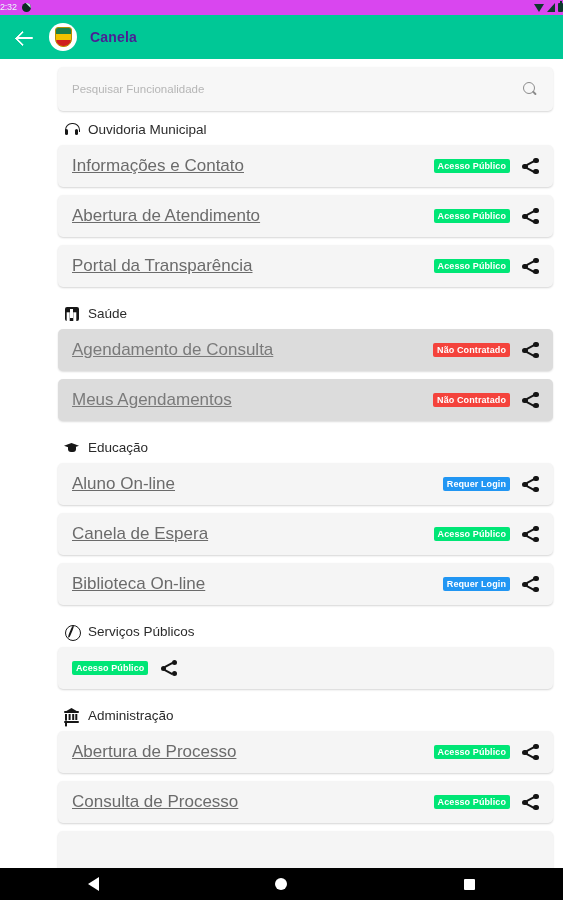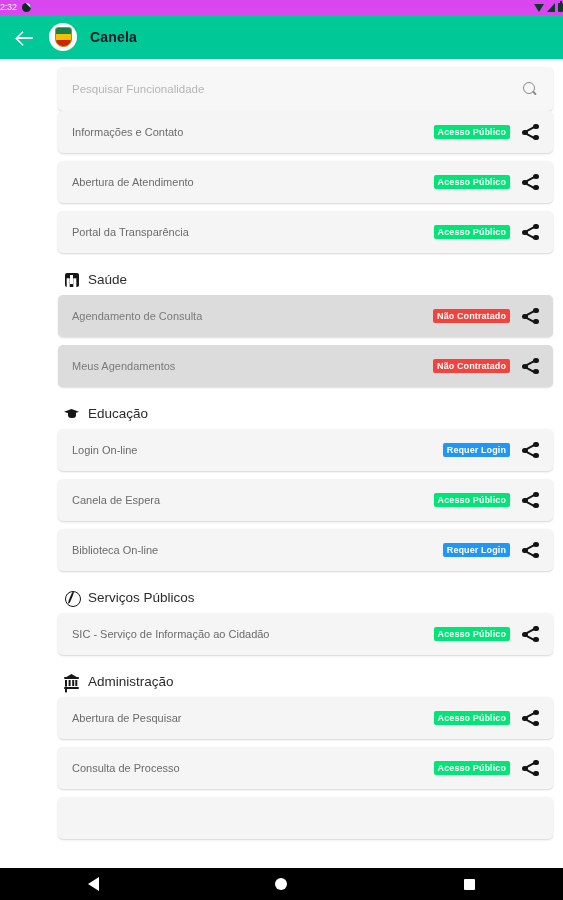--- a/index.html
+++ b/index.html
@@ -83,21 +83,21 @@
     border:1.2px solid #b38e00;
     overflow:hidden;
   }
   .crest::before{
     content:"";position:absolute;left:0;right:0;top:0;height:6px;background:#1b7f4a;
   }
   .crest::after{
     content:"";position:absolute;left:0;right:0;bottom:0;height:6px;background:#cf2020;
   }
   .brand-title {
-    color:#0f172a;font-size:14px;font-weight:bold;letter-spacing:.2px;
+    color:#4c1d95;font-size:14px;font-weight:bold;letter-spacing:.2px;
   }
 
   
   .content {
     position:absolute;
     top:59px; left:0; right:0; bottom:32px;
     background:#ffffff;
     overflow:hidden;
     padding:0 10px;
     margin-left:48px;
@@ -209,22 +209,22 @@
     border-radius:5px;
     box-shadow:0 1px 2px rgba(0,0,0,.17);
     display:flex;align-items:center;
     padding:0 14px 0 14px;
     margin-bottom:8px;
     gap:8px;
   }
   .row.disabled { background:#dcdcdc; box-shadow:0 1px 2px rgba(0,0,0,.14); }
   .row-label {
     flex:1 1 auto;
-    font-size:11px;color:#6b6b6b;
-    white-space:nowrap;overflow:hidden;text-overflow:ellipsis;
+    font-size:17px;color:#6b6b6b;
+    white-space:nowrap;overflow:hidden;text-overflow:ellipsis;text-decoration:underline;
   }
   .row.disabled .row-label { color:#7a7a7a; }
   .badge {
     font-size:9px;color:#ffffff;
     padding:2px 4px 2.5px;
     border-radius:2px;
     white-space:nowrap;
     flex:0 0 auto;
     letter-spacing:.1px;
     font-weight:bold;
@@ -287,20 +287,24 @@
 </div>
 
 <div class="content">
 
   <div class="search-card">
     <span class="search-placeholder">Pesquisar Funcionalidade</span>
     <span class="search-ic"></span>
   </div>
 
   <div id="sections-root">
+      <div class="section-head">
+        <span class="sec-ic ic-headset"></span>
+        <span class="section-title">Ouvidoria Municipal</span>
+      </div>
       <div class="row">
         <span class="row-label">Informações e Contato</span>
         <span class="badge public">Acesso Público</span>
         <span class="share-ic">
           <span class="dot d1"></span>
           <span class="dot d2"></span>
           <span class="dot d3"></span>
           <span class="ln l1"></span>
           <span class="ln l2"></span>
         </span>
@@ -351,21 +355,21 @@
           <span class="dot d3"></span>
           <span class="ln l1"></span>
           <span class="ln l2"></span>
         </span>
       </div>
       <div class="section-head">
         <span class="sec-ic ic-cap"></span>
         <span class="section-title">Educação</span>
       </div>
       <div class="row">
-        <span class="row-label">Login On-line</span>
+        <span class="row-label">Aluno On-line</span>
         <span class="badge login">Requer Login</span>
         <span class="share-ic">
           <span class="dot d1"></span>
           <span class="dot d2"></span>
           <span class="dot d3"></span>
           <span class="ln l1"></span>
           <span class="ln l2"></span>
         </span>
       </div>
       <div class="row">
@@ -388,39 +392,38 @@
           <span class="dot d3"></span>
           <span class="ln l1"></span>
           <span class="ln l2"></span>
         </span>
       </div>
       <div class="section-head">
         <span class="sec-ic ic-globe"></span>
         <span class="section-title">Serviços Públicos</span>
       </div>
       <div class="row">
-        <span class="row-label">SIC - Serviço de Informação ao Cidadão</span>
         <span class="badge public">Acesso Público</span>
         <span class="share-ic">
           <span class="dot d1"></span>
           <span class="dot d2"></span>
           <span class="dot d3"></span>
           <span class="ln l1"></span>
           <span class="ln l2"></span>
         </span>
       </div>
       <div class="section-head">
         <span class="sec-ic ic-bank">
           <span class="ic-bank-roof"></span>
           <span class="ic-bank-base"></span>
         </span>
         <span class="section-title">Administração</span>
       </div>
       <div class="row">
-        <span class="row-label">Abertura de Pesquisar</span>
+        <span class="row-label">Abertura de Processo</span>
         <span class="badge public">Acesso Público</span>
         <span class="share-ic">
           <span class="dot d1"></span>
           <span class="dot d2"></span>
           <span class="dot d3"></span>
           <span class="ln l1"></span>
           <span class="ln l2"></span>
         </span>
       </div>
       <div class="row">

